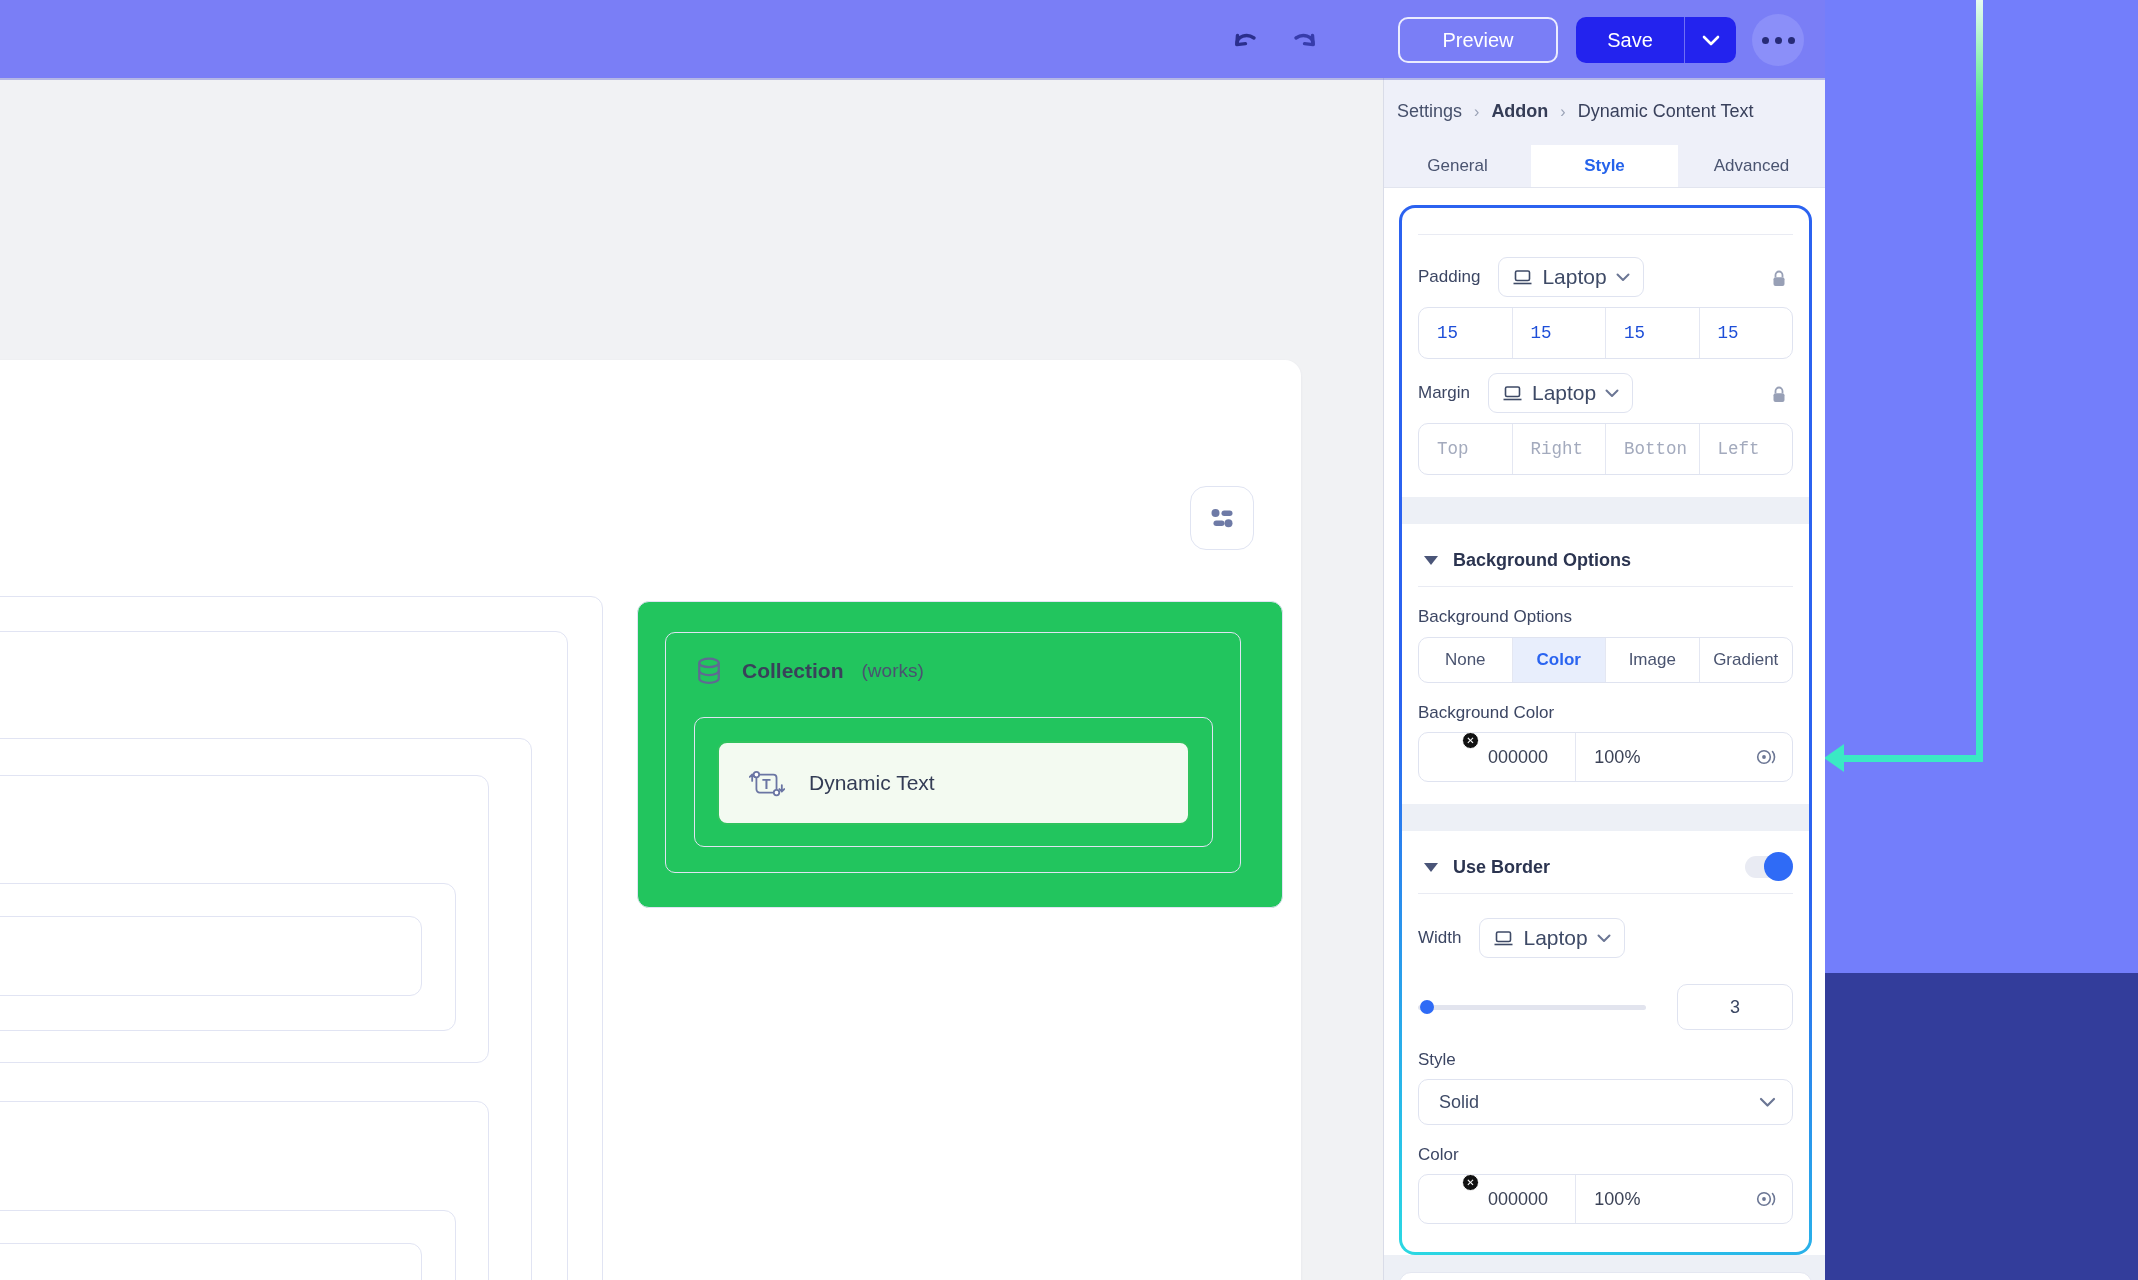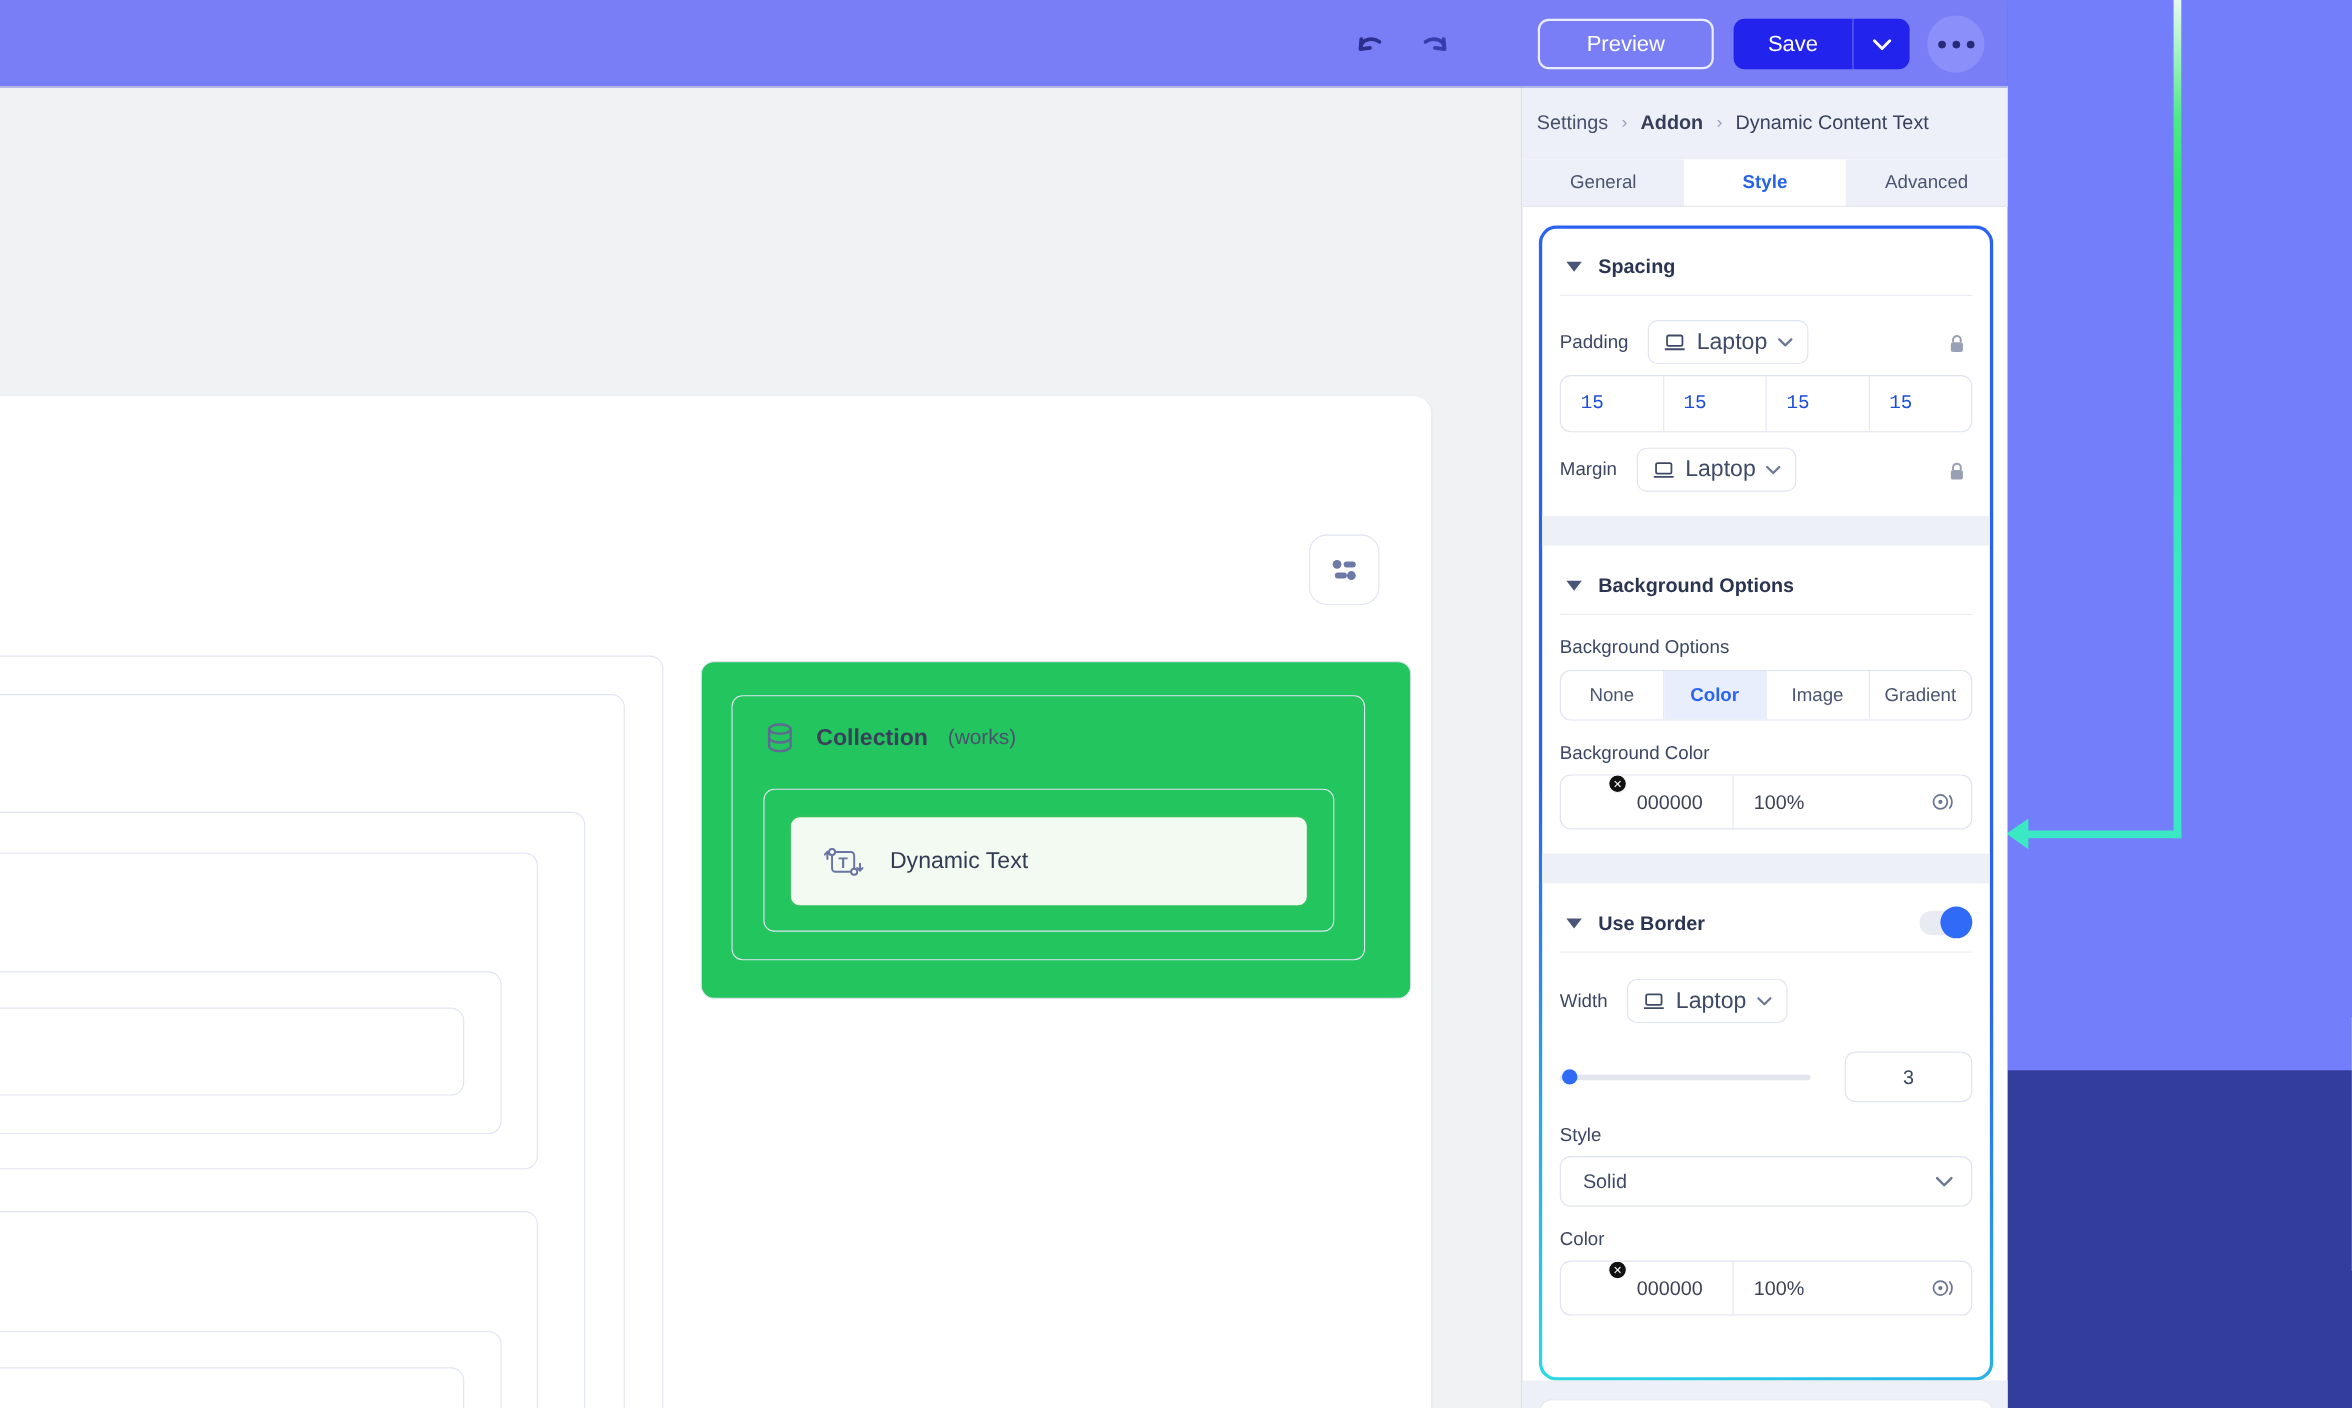--- a/index.html
+++ b/index.html
@@ -279,24 +279,20 @@
 
   <div id="tabbar">
     <div class="tab">General</div>
     <div class="tab active">Style</div>
     <div class="tab">Advanced</div>
   </div>
 
   <div id="panel-ring">
     <div id="panel">
 
-      <div class="sec-header">
-        <span class="caret"></span>
-        <span class="sec-title">Spacing</span>
-      </div>
       <div class="hr"></div>
 
       <div class="row-label-select">
         <span class="mini-label">Padding</span>
         <span class="select-sm">
           <span>
             <svg width="21" height="18" viewBox="0 0 21 18" fill="none" stroke="#3e4a66" stroke-width="1.6">
               <rect x="3.5" y="3" width="14" height="9.5" rx="1.5"></rect>
                 <path d="M1.5 15.5 H19.5"></path>
             </svg>
@@ -341,20 +337,34 @@
           <svg width="14" height="9" viewBox="0 0 14 9" fill="none">
               <path d="M1.5 1.5 L7 7 L12.5 1.5" stroke="#6b7694" stroke-width="2" stroke-linecap="round" stroke-linejoin="round"></path>
             </svg>
         </span>
         <span class="lock">
           <svg width="20" height="22" viewBox="0 0 20 22" fill="none">
             <path d="M6.5 9 V6.8 a3.5 3.5 0 0 1 7 0 V9" stroke="#98a0b6" stroke-width="1.8" fill="none"></path>
             <rect x="4.5" y="9" width="11" height="8.8" rx="2" fill="#98a0b6"></rect>
           </svg>
         </span>
+      </div>
+      <div class="cells">
+        <span>
+            <input placeholder="Top" style="">
+          </span>
+        <span>
+            <input placeholder="Right" style="">
+          </span>
+        <span>
+            <input placeholder="Botton" style="">
+          </span>
+        <span>
+            <input placeholder="Left" style="">
+          </span>
       </div>
 
       <div class="gray-strip"></div>
 
       <div class="sec-header" style="margin-top:16px;">
         <span class="caret"></span>
         <span class="sec-title">Background Options</span>
       </div>
       <div class="hr"></div>
 

